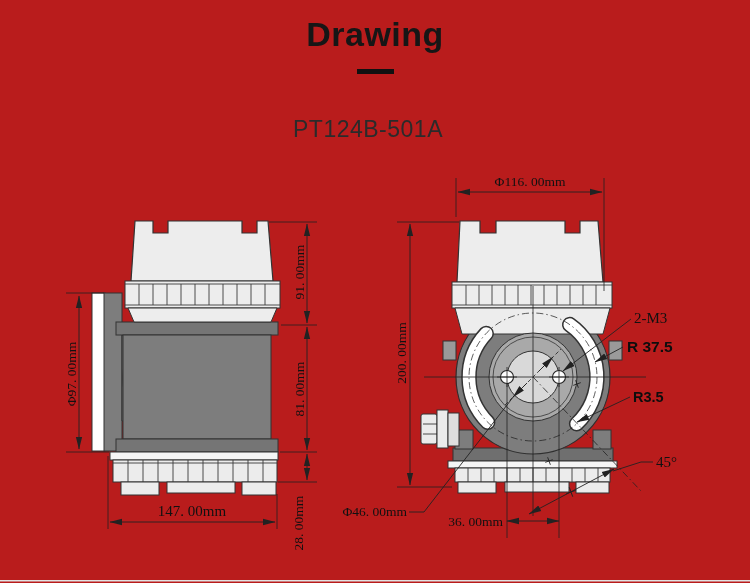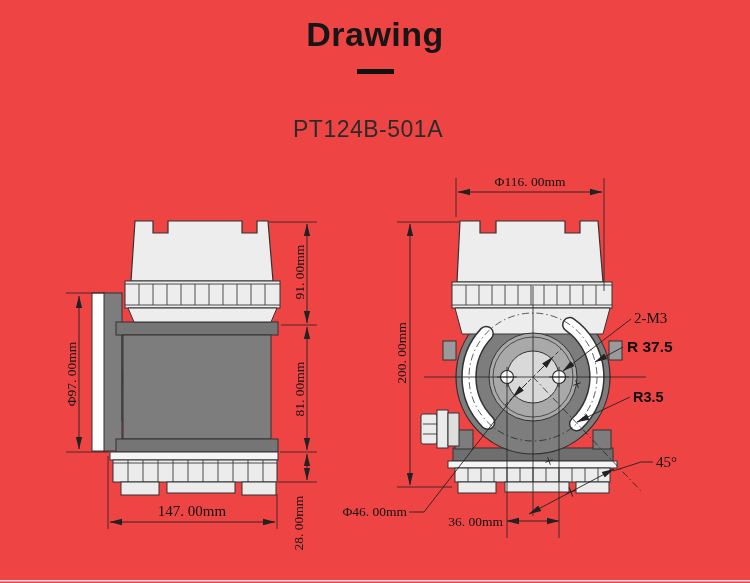--- a/index.html
+++ b/index.html
@@ -1,16 +1,16 @@
 <!DOCTYPE html>
 <html><head>
 <meta charset="utf-8">
 <style>
   html,body{margin:0;padding:0;background:#ffffff;}
-  .page{position:relative;width:750px;height:583px;background:#ef4444;overflow:hidden;
+  .page{position:relative;width:750px;height:583px;background:#b91c1c;overflow:hidden;
         font-family:"Liberation Sans",sans-serif;}
   svg{display:block;}
   text{user-select:none;}
   .title-txt{font-family:"Liberation Sans",sans-serif;font-weight:bold;font-size:34px;fill:#161616;letter-spacing:0.5px;}
   .model-txt{font-family:"Liberation Sans",sans-serif;font-size:23px;fill:#2b2b2b;letter-spacing:0.5px;}
   .dim{font-family:"Liberation Serif","DejaVu Serif",serif;font-size:13.5px;fill:#111;}
   .dim-lg{font-family:"Liberation Serif","DejaVu Serif",serif;font-size:15px;fill:#111;}
   .lbl-bold{font-family:"Liberation Sans",sans-serif;font-weight:bold;font-size:15.5px;fill:#0d0d0d;}
   .lbl-bold-sm{font-family:"Liberation Sans",sans-serif;font-weight:bold;font-size:14.5px;fill:#0d0d0d;}
   .ln{stroke:#222;stroke-width:0.9;fill:none;}

